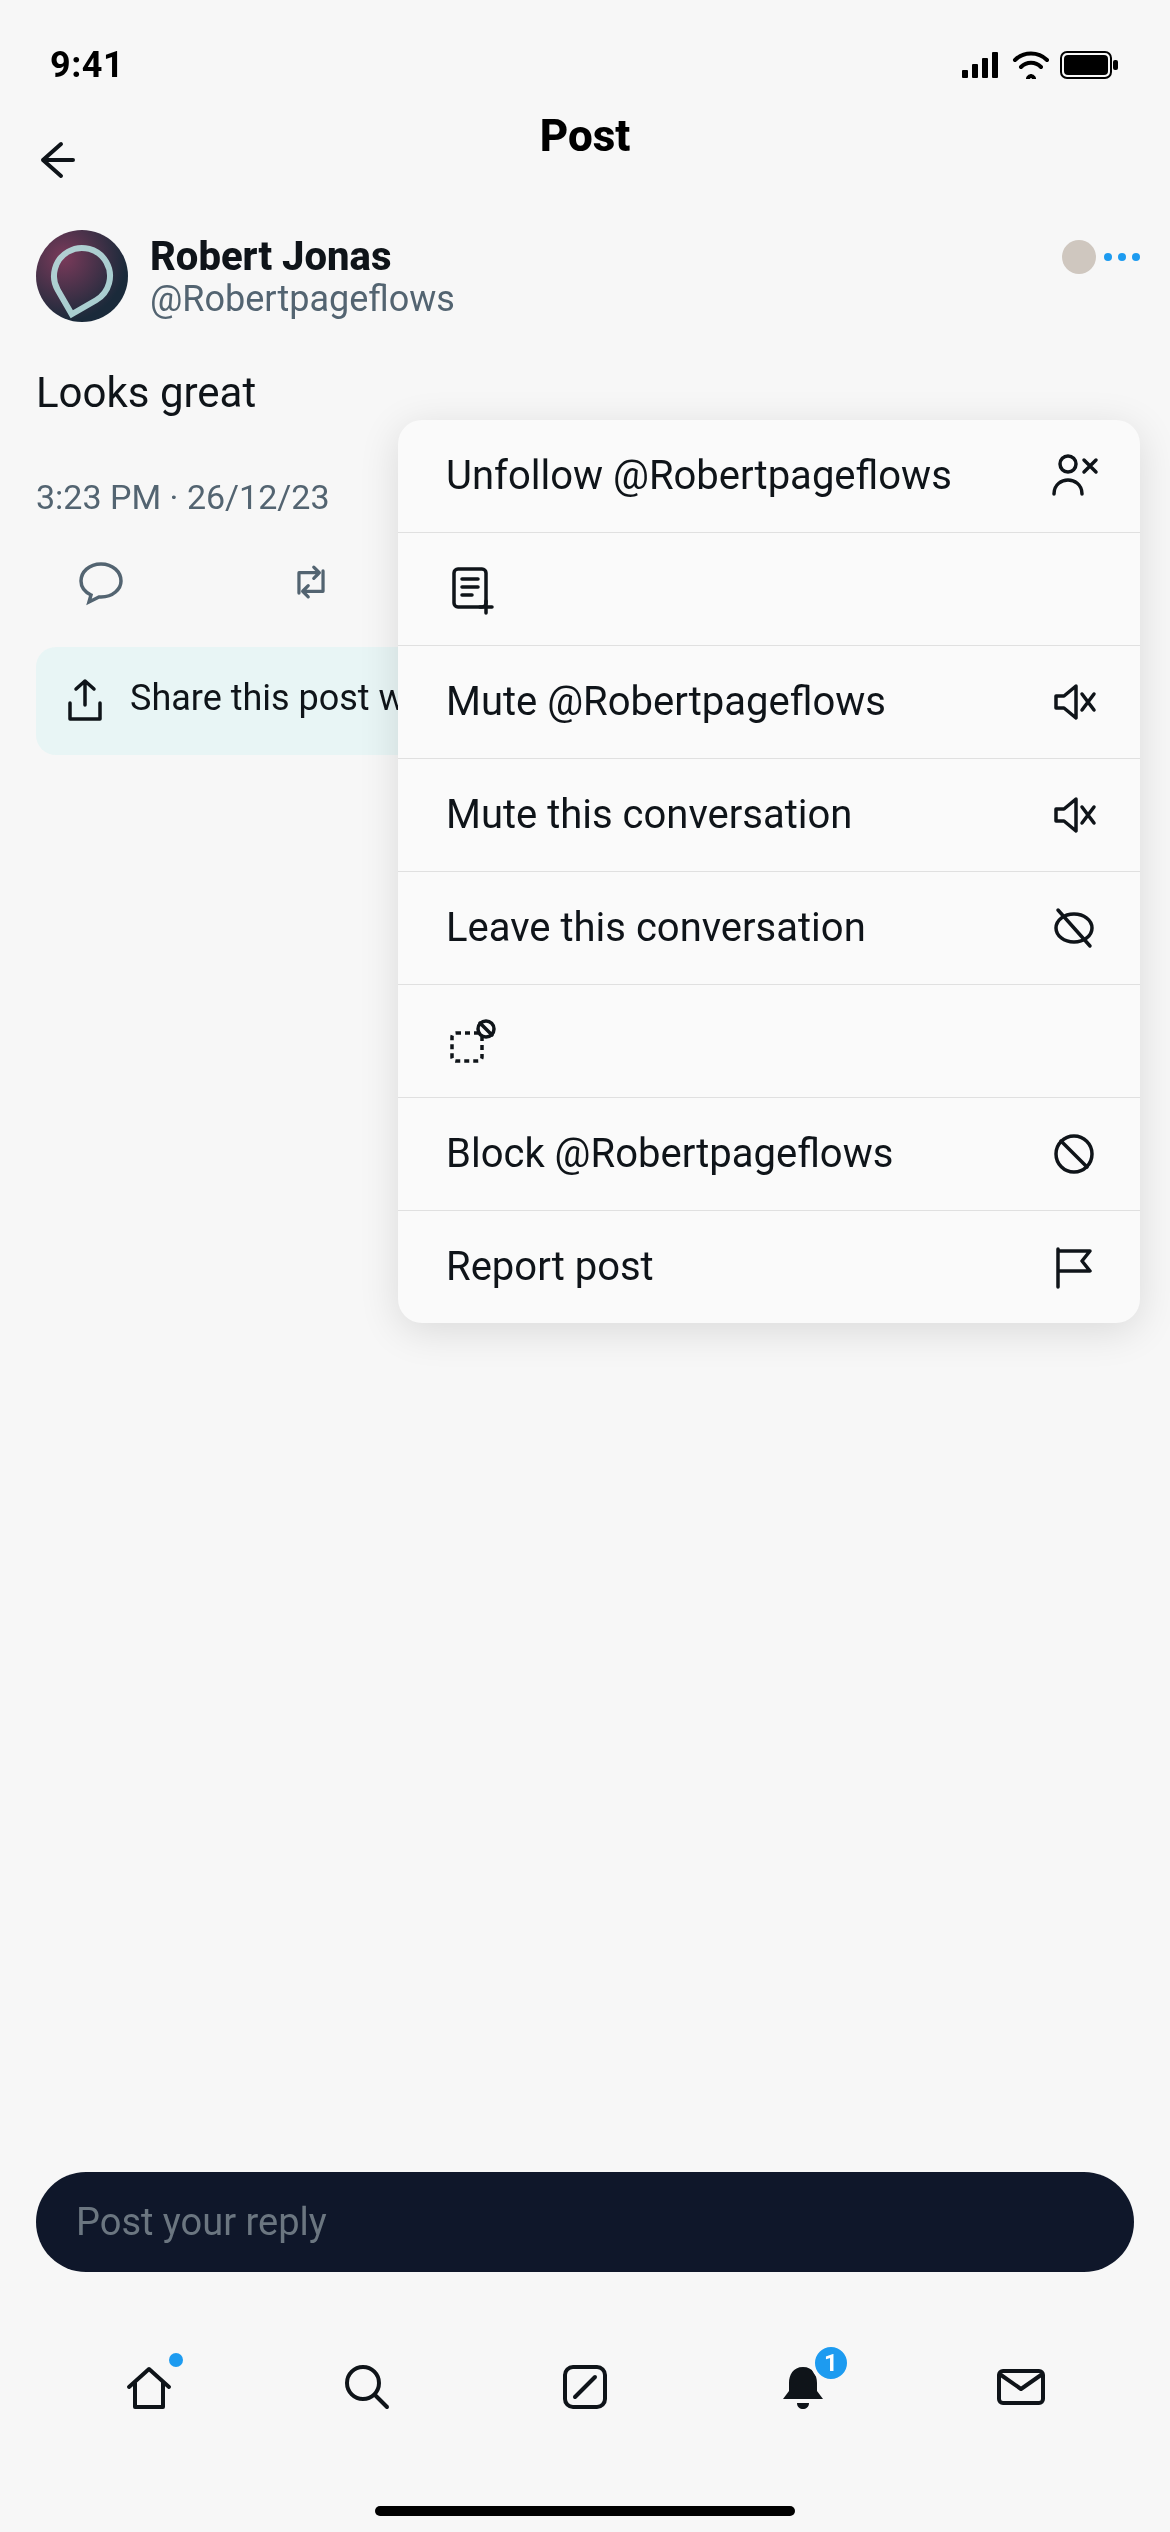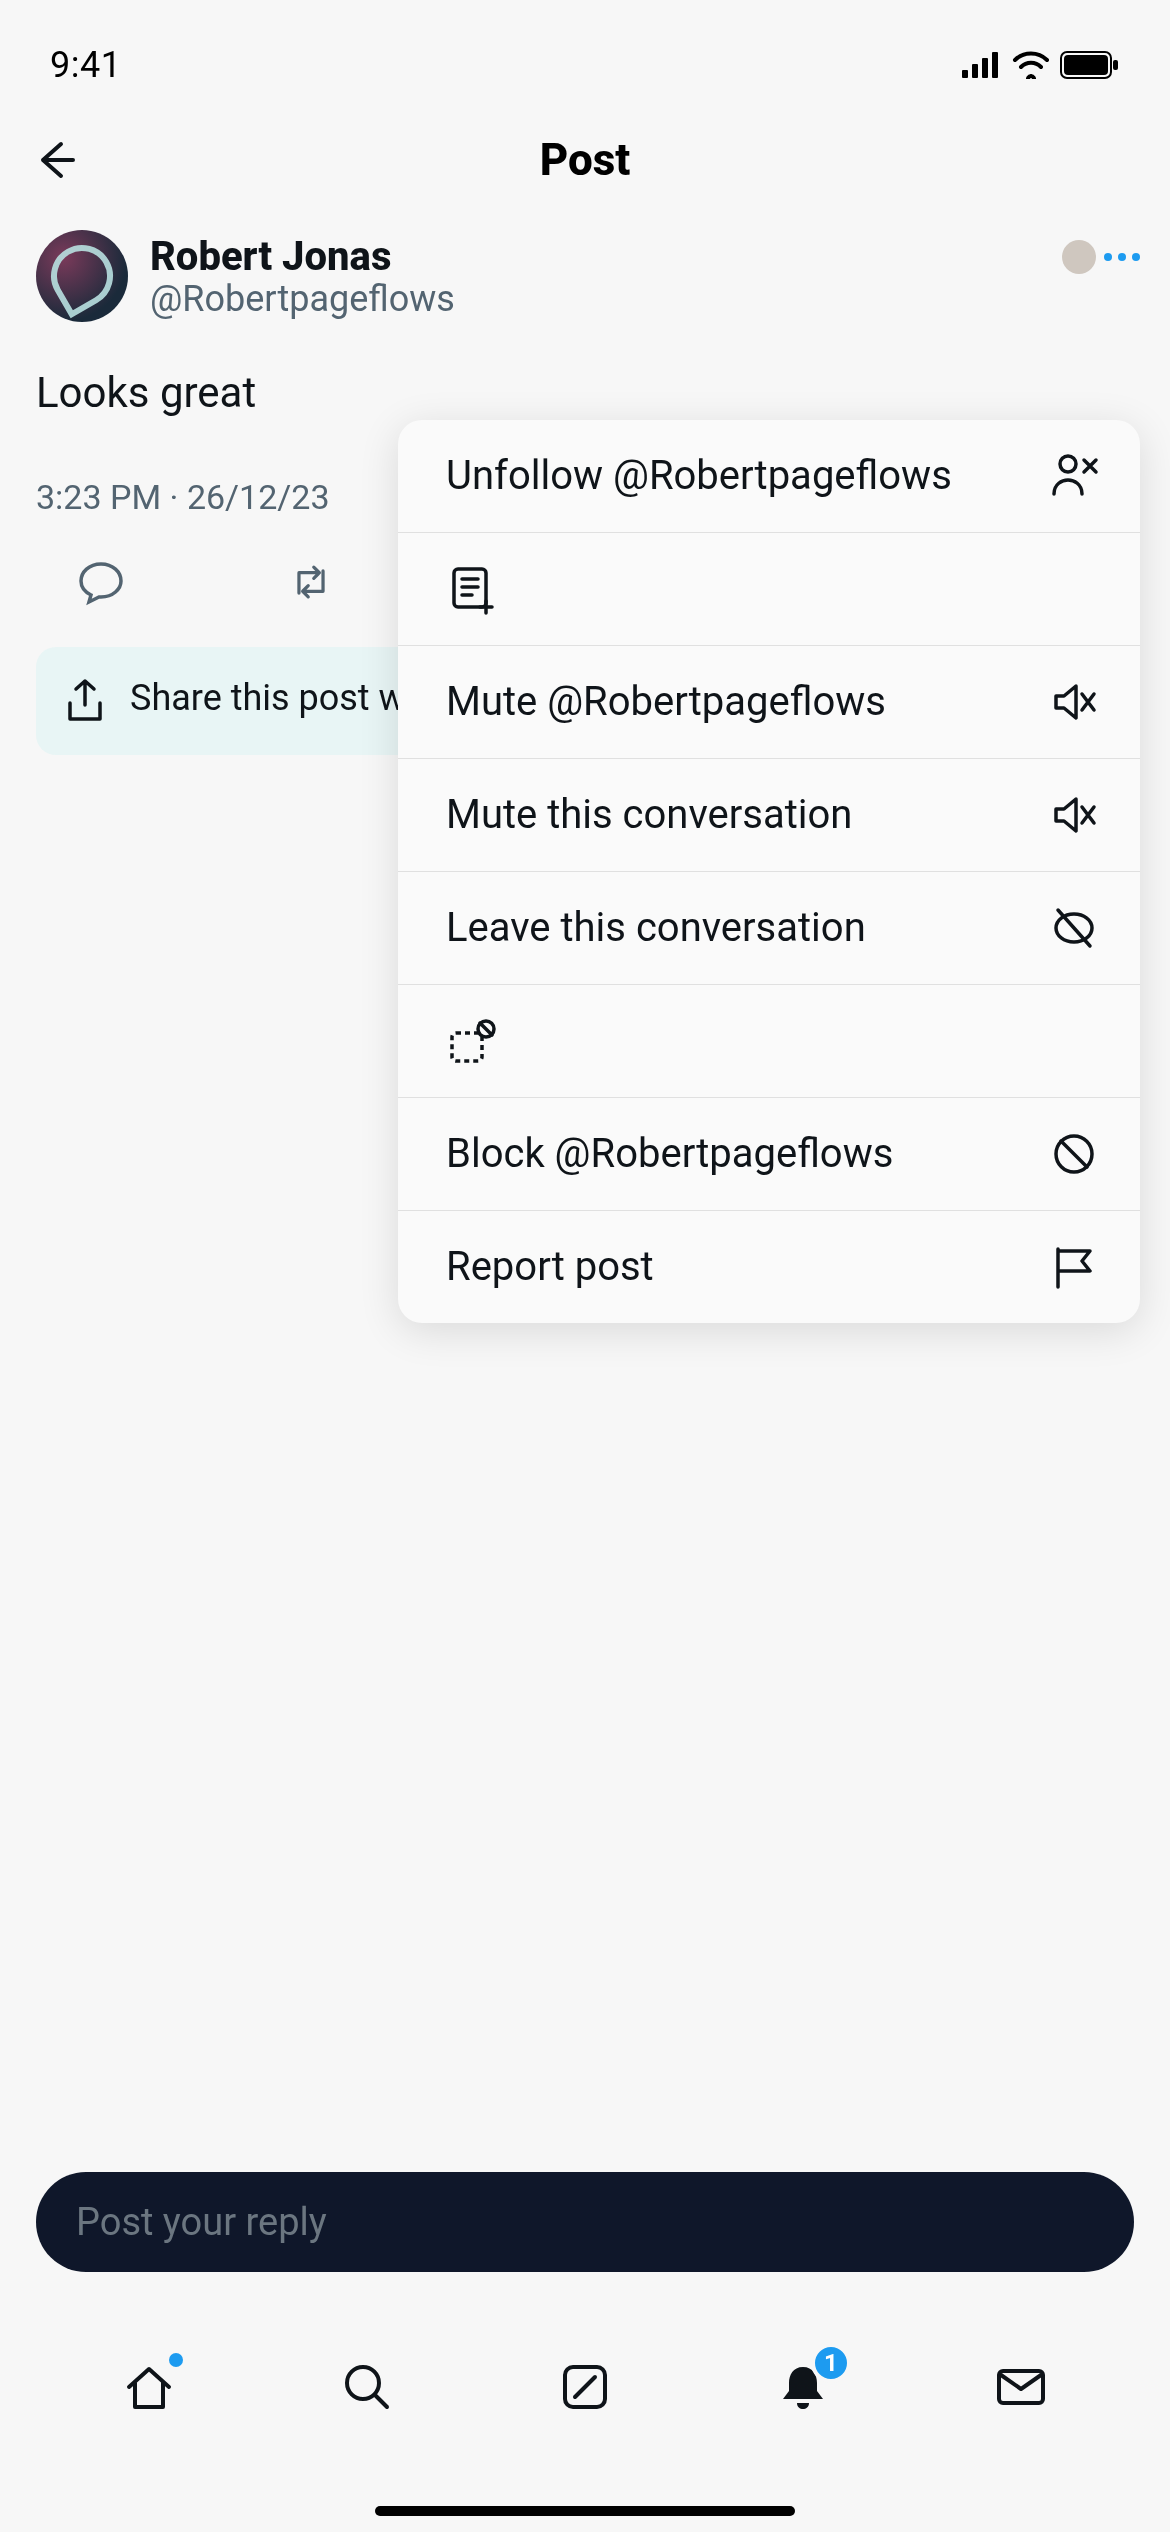--- a/index.html
+++ b/index.html
@@ -1,24 +1,24 @@
 <!DOCTYPE html>
 <html><head>
 <meta charset="utf-8">
 <style>
 * { margin: 0; padding: 0; box-sizing: border-box; font-family: -apple-system, BlinkMacSystemFont, "Segoe UI", Roboto, sans-serif; }
 html, body { width: 1170px; height: 2532px; background: #f7f7f7; overflow: hidden; position: relative; }
 
 
 .status-bar { height: 110px; display: flex; align-items: center; justify-content: space-between; padding: 20px 50px 0 50px; }
-.status-time { font-size: 36px; font-weight: 400; letter-spacing: 0.5px; }
+.status-time { font-size: 36px; font-weight: 700; letter-spacing: 0.5px; }
 .status-icons { display: flex; align-items: center; gap: 10px; }
 
 
-.header { height: 100px; display: flex; align-items: center; justify-content: center; position: relative; }
+.header { height: 100px; display: flex; justify-content: center; position: relative; }
 .back-btn { position: absolute; left: 30px; top: 50%; transform: translateY(-50%); width: 50px; height: 50px; display:flex; align-items:center; justify-content:center; }
 .header-title { font-size: 44px; font-weight: 800; }
 
 
 .post { padding: 20px 36px 0 36px; position: relative; }
 .post-user { display: flex; align-items: center; gap: 22px; }
 .avatar { width: 92px; height: 92px; border-radius: 50%; background: radial-gradient(circle at 30% 30%, #7a3a5a, #1a2a3a 70%); position: relative; overflow: hidden; }
 .avatar::after { content: ""; position: absolute; inset: 15px; border: 6px solid #b8e0e0; border-radius: 50% 50% 50% 0; transform: rotate(-30deg); opacity: 0.9; }
 .user-names { display: flex; flex-direction: column; }
 .display-name { font-size: 40px; font-weight: 800; color: #0f1419; }

